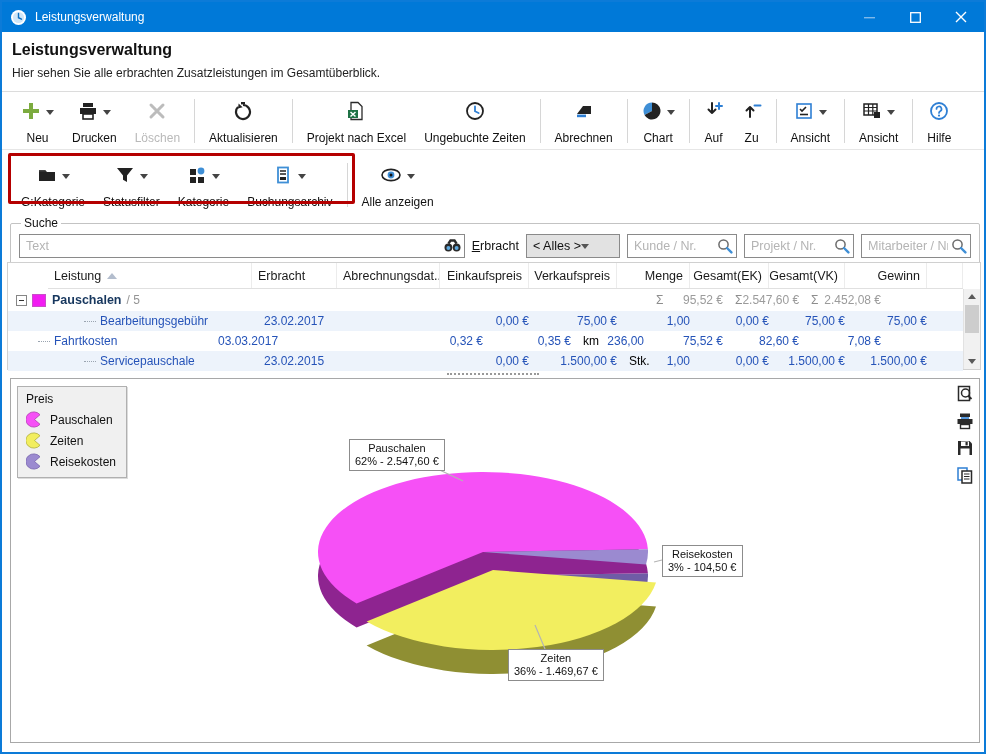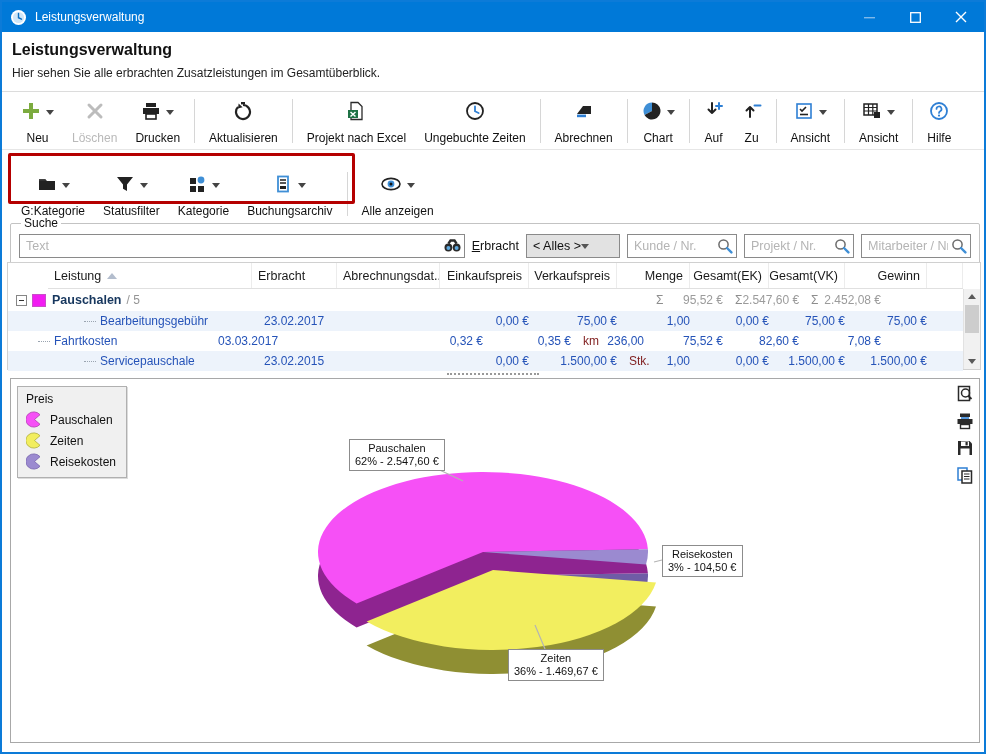--- a/index.html
+++ b/index.html
@@ -15,21 +15,21 @@
   .win-btn { width:46px; height:30px; display:flex; align-items:center; justify-content:center; }
 
   
   .header { position:absolute; left:0; top:30px; right:0; height:60px; background:#fff; border-bottom:1px solid #dcdcdc; padding:9px 0 0 10px; }
   .header h1 { margin:0; font-size:16px; font-weight:bold; color:#111; }
   .header .subtitle { margin-top:7px; font-size:12px; color:#222; }
 
   
   .toolbar { position:absolute; left:0; right:0; background:#fff; display:flex; align-items:stretch; padding-left:10px; }
   .toolbar1 { top:91px; height:57px; border-bottom:1px solid #e6e6e6; }
-  .toolbar2 { top:164px; height:56px; }
+  .toolbar2 { top:155px; height:56px; }
   .tb-btn { display:flex; flex-direction:column; align-items:center; justify-content:flex-start; padding:6px 9px 4px 9px; cursor:default; }
   .tb-iconrow { height:26px; display:flex; align-items:center; gap:5px; }
   .tb-label { font-size:12px; color:#111; margin-top:8px; white-space:nowrap; }
   .tb-btn.disabled .tb-label { color:#b9b9b9; }
   .caret { width:0; height:0; border-left:4px solid transparent; border-right:4px solid transparent; border-top:5px solid #444; margin-top:2px; }
   .tb-sep { width:1px; background:#d6d6d6; margin:6px 5px; }
   .red-box { position:absolute; left:6px; top:151px; width:347px; height:51px; border:3px solid #b50000; border-radius:2px; pointer-events:none; z-index:5; }
 
   
   fieldset.search { position:absolute; left:8px; top:214px; width:970px; height:50px; border:1px solid #c3c3c3; border-radius:2px; margin:0; padding:4px 8px 6px 8px; }
@@ -59,21 +59,21 @@
   .expander { width:11px; height:11px; border:1px solid #868686; background:#fff; position:relative; margin:0 5px 0 2px; flex:none; }
   .expander::after { content:""; position:absolute; left:2px; right:2px; top:4px; height:1px; background:#333; }
   .swatch { width:14px; height:13px; border:1px solid #c94ec9; margin-right:6px; flex:none; }
   .gname { font-weight:bold; color:#17375e; font-size:12.5px; }
   .gcount { color:#949494; margin-left:5px; }
   .sumcell { color:#9b9b9b; display:flex; justify-content:space-between; width:100%; }
   .sumcell .sigma { color:#8d8d8d; }
   .drow { height:20px; color:#2553b8; }
   .drow.alt { background:#edf3fb;padding-left:46px; }
   .tree-dots { width:12px; border-top:1px dotted #9aa4b0; margin:0 4px 0 24px; flex:none; }
-  .unitval { color:#7f1d1d; }
+  .unitval { color:#000000; }
   .mengecell { display:flex; justify-content:space-between; width:100%; }
   .vscroll { position:absolute; right:0; top:26px; bottom:0; width:17px; background:#f1f1f1; border-left:1px solid #e2e2e2; }
   .vs-arrow { height:15px; display:flex; align-items:center; justify-content:center; }
   .vs-thumb { position:absolute; left:1px; right:1px; top:16px; height:28px; background:#cdcdcd; }
   .vs-arrow.down { position:absolute; bottom:0; left:0; right:0; }
   .chev-up { width:0;height:0;border-left:4px solid transparent;border-right:4px solid transparent;border-bottom:5px solid #5a5a5a; }
   .chev-dn { width:0;height:0;border-left:4px solid transparent;border-right:4px solid transparent;border-top:5px solid #5a5a5a; }
 
   .splitter { position:absolute; left:0; right:0; top:368px; height:7px; display:flex; align-items:center; justify-content:center; }
   .splitter .handle { width:92px; border-top:2px dotted #999; }
@@ -126,38 +126,38 @@
   <div class="toolbar toolbar1">
     <div class="tb-btn">
       <div class="tb-iconrow">
         <svg width="20" height="20" viewBox="0 0 20 20">
             <path d="M8 2 h4 v6 h6 v4 h-6 v6 h-4 v-6 H2 V8 h6 z" fill="#7cab3f"></path>
           </svg>
         <span class="caret"></span>
       </div>
       <span class="tb-label">Neu</span>
     </div>
-    <div class="tb-btn disabled">
-      <div class="tb-iconrow">
-        <svg width="18" height="18" viewBox="0 0 18 18">
-            <path d="M3 3 L15 15 M15 3 L3 15" stroke="#bcbcbc" stroke-width="3" stroke-linecap="round"></path>
-          </svg>
-      </div>
-      <span class="tb-label">Löschen</span>
-    </div>
     <div class="tb-btn">
       <div class="tb-iconrow">
         <svg width="20" height="20" viewBox="0 0 20 20">
           <rect x="5" y="2" width="10" height="4" fill="#222"></rect>
           <rect x="2" y="7" width="16" height="6" fill="#222"></rect>
           <rect x="5" y="13" width="10" height="5" fill="none" stroke="#222" stroke-width="1.6"></rect>
         </svg>
         <span class="caret"></span>
       </div>
       <span class="tb-label">Drucken</span>
+    </div>
+    <div class="tb-btn disabled">
+      <div class="tb-iconrow">
+        <svg width="18" height="18" viewBox="0 0 18 18">
+            <path d="M3 3 L15 15 M15 3 L3 15" stroke="#bcbcbc" stroke-width="3" stroke-linecap="round"></path>
+          </svg>
+      </div>
+      <span class="tb-label">Löschen</span>
     </div>
     <div class="tb-sep"></div>
     <div class="tb-btn">
       <div class="tb-iconrow">
         <svg width="20" height="20" viewBox="0 0 20 20">
           <rect x="8" y="1" width="4" height="2.4" fill="#222"></rect>
           <path d="M10 4 a7 7 0 1 1 -5 2.1" fill="none" stroke="#222" stroke-width="2.2"></path>
           <path d="M5.6 2.5 L5 7.5 L9.6 6.2 Z" fill="#222"></path>
         </svg>
       </div>

